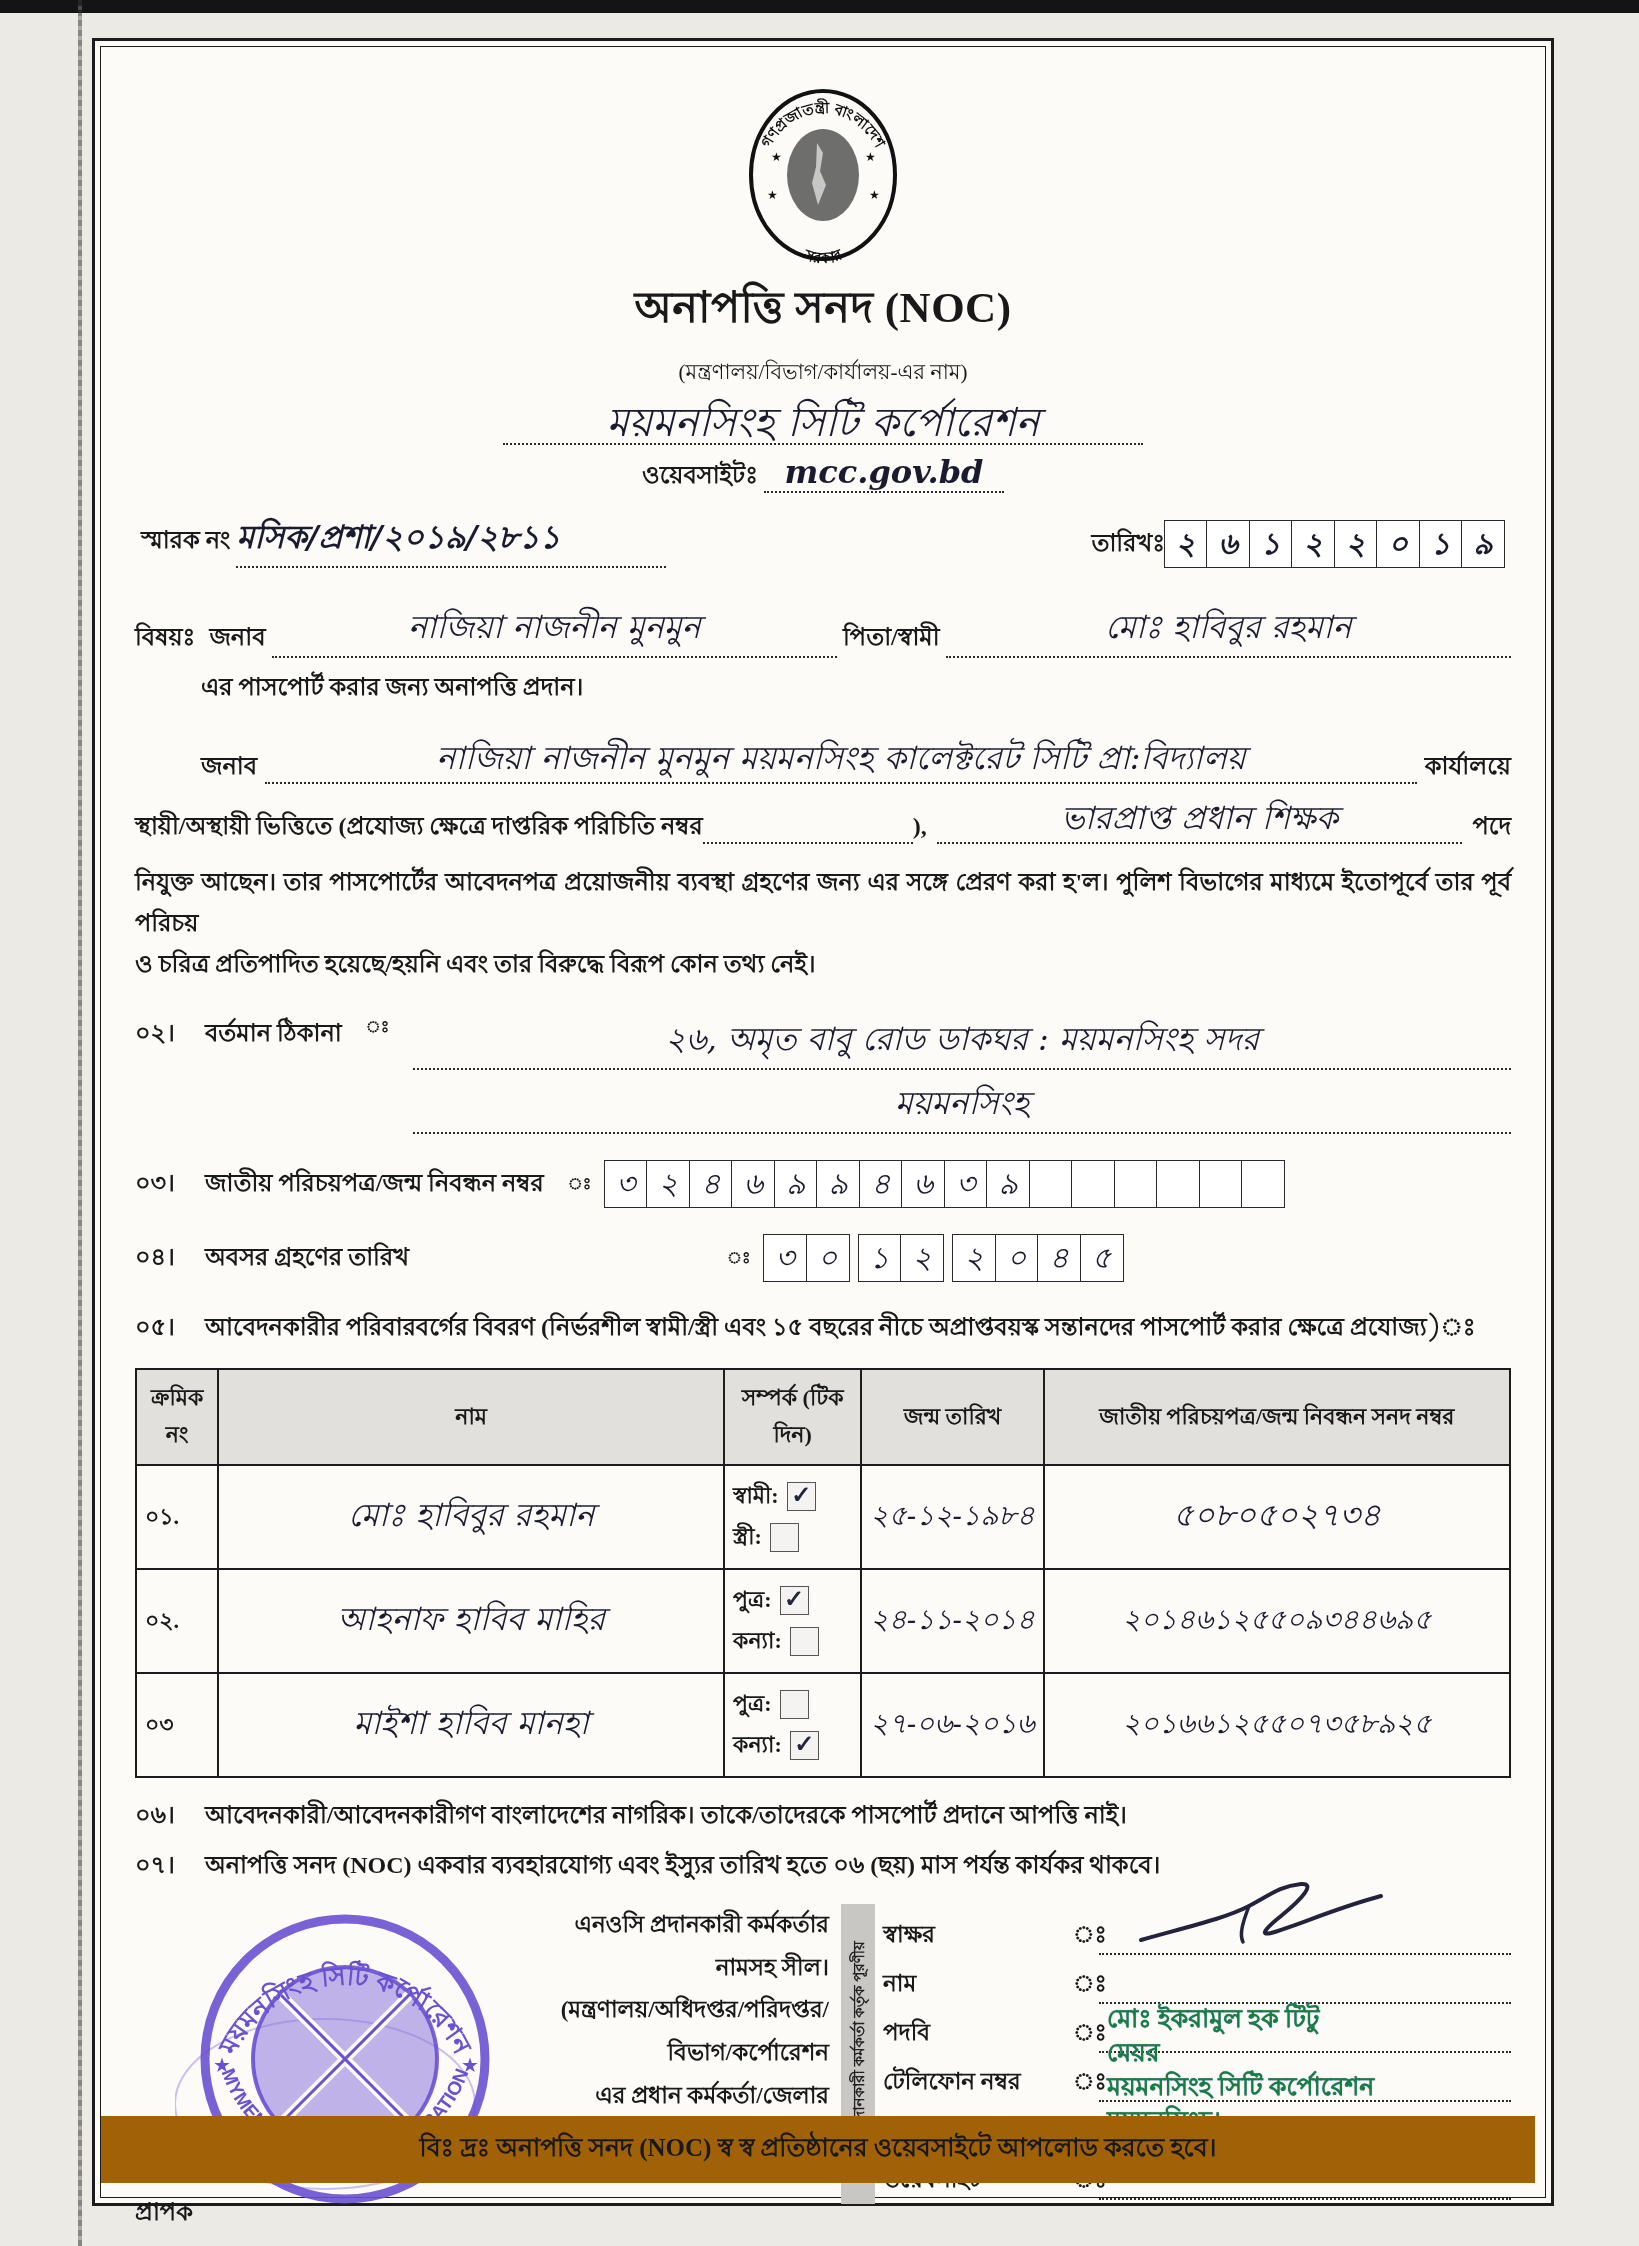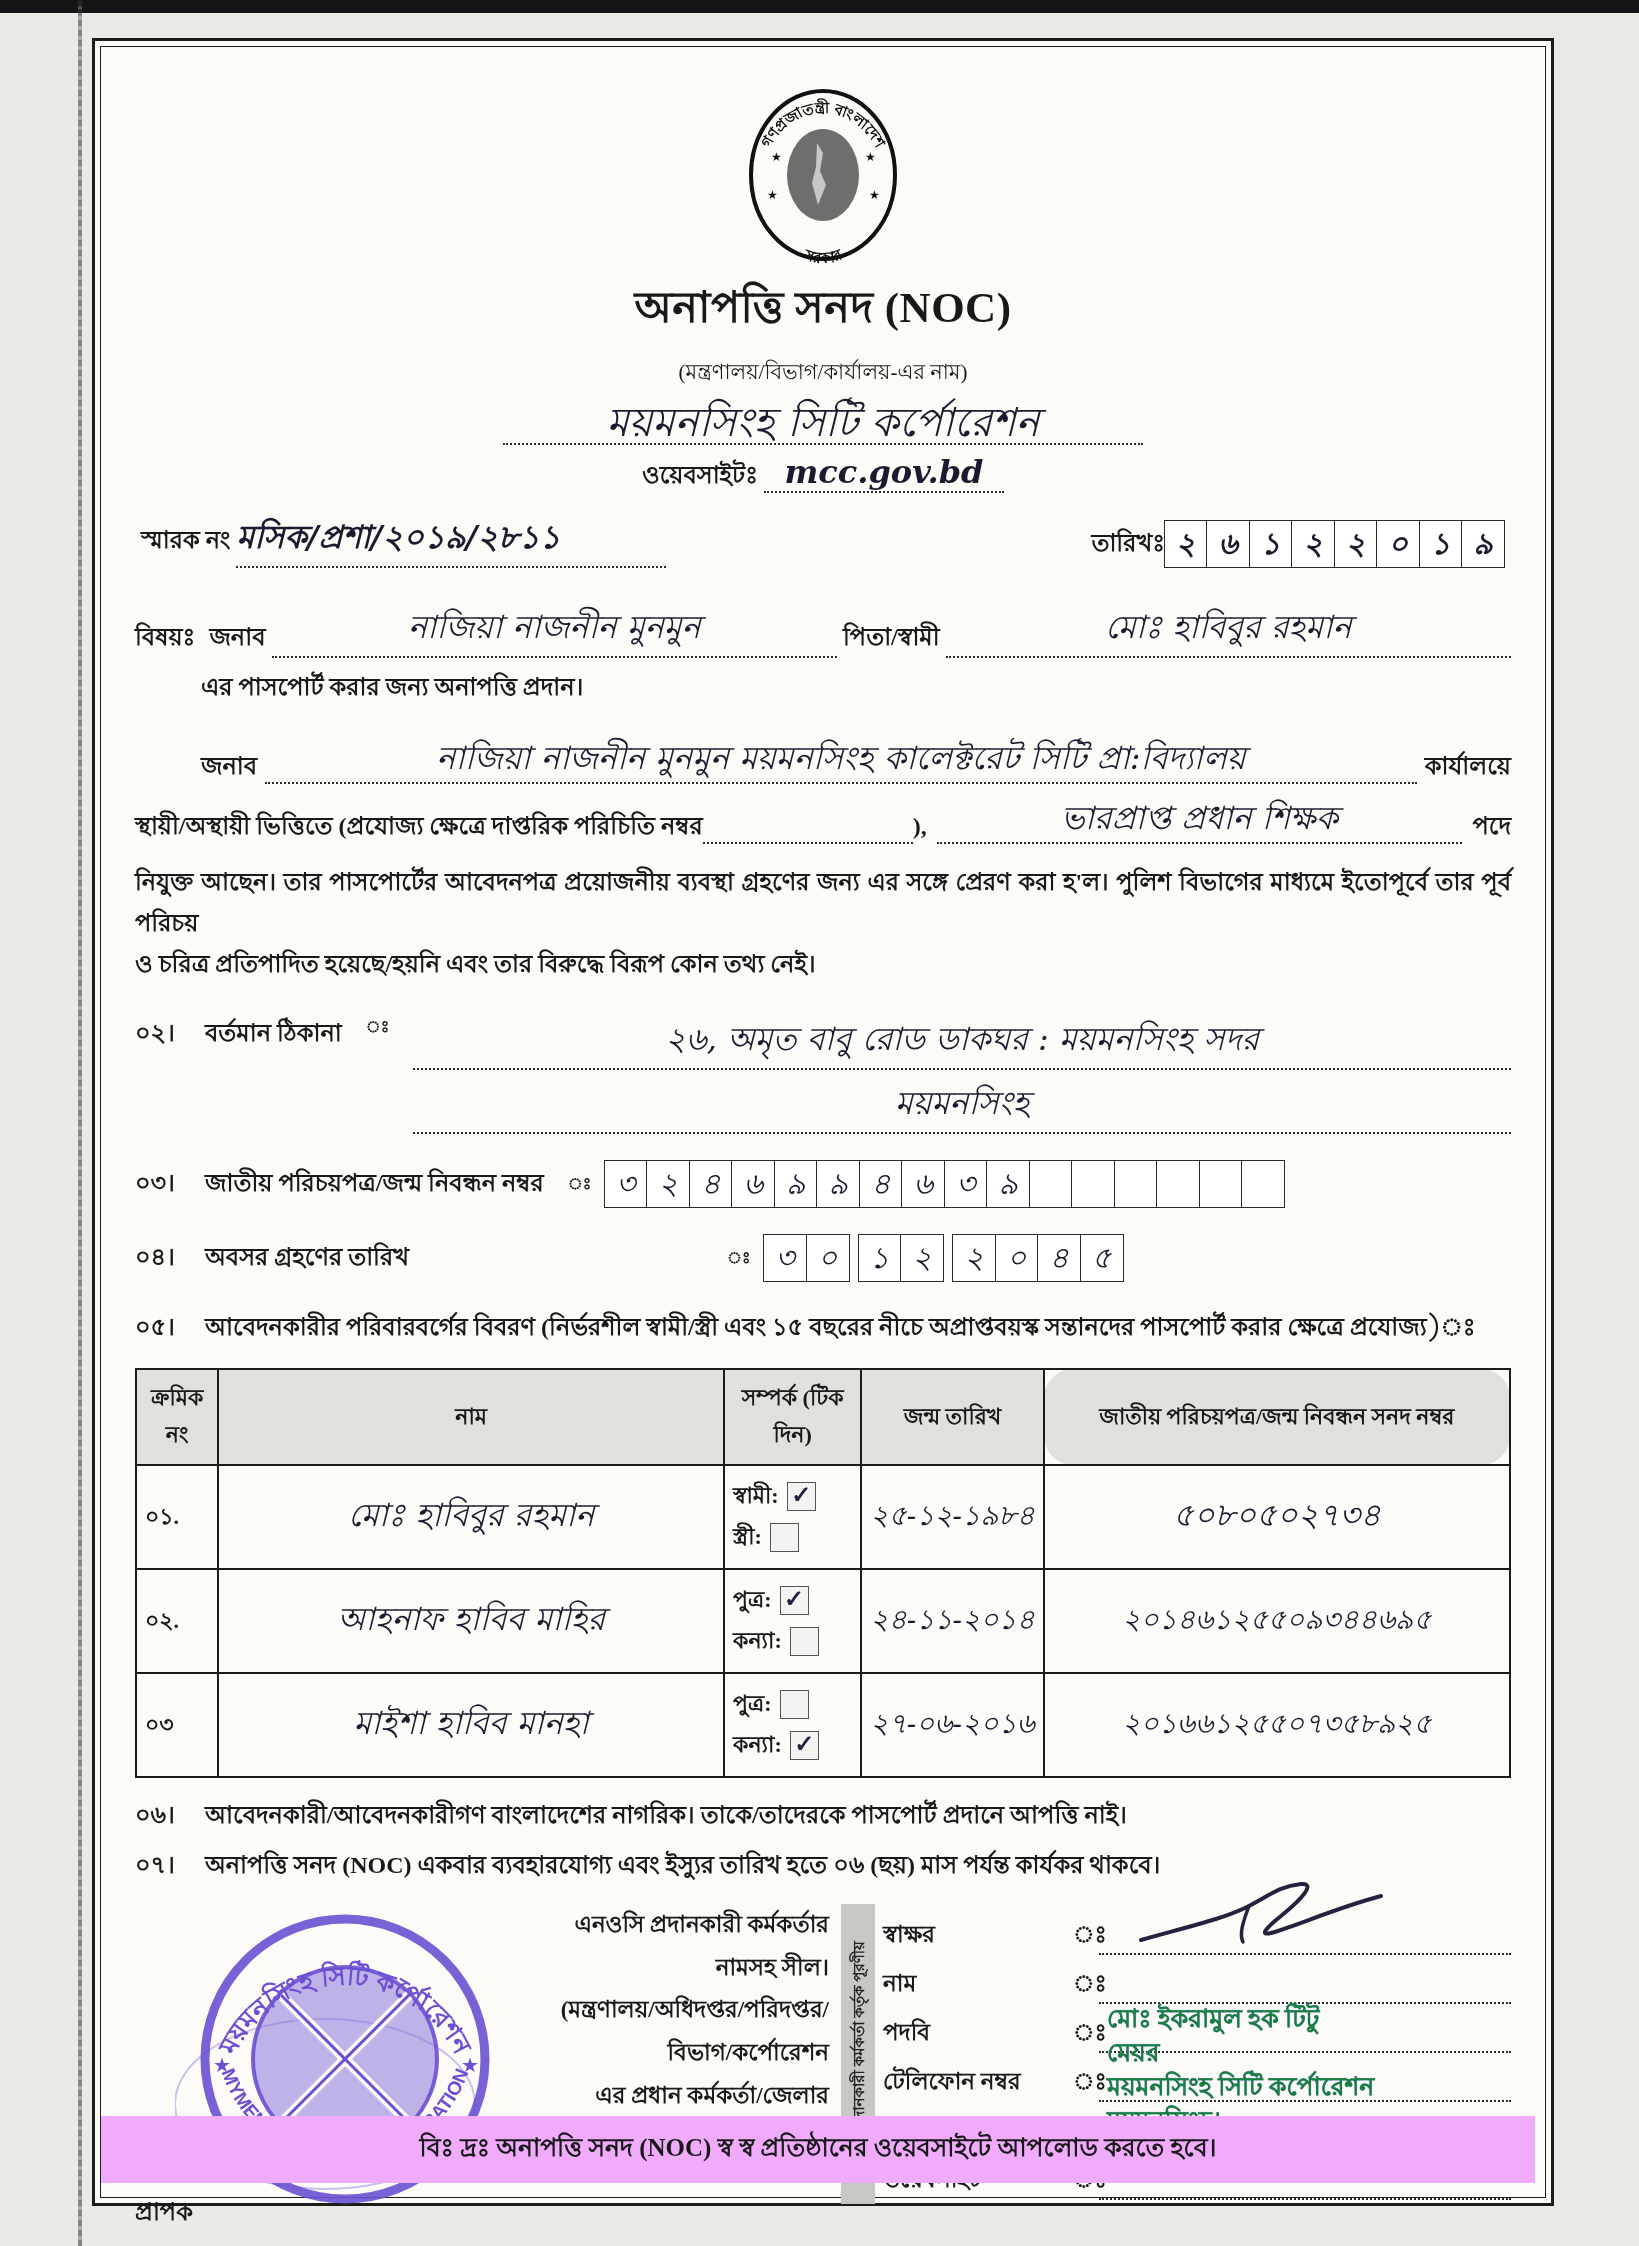--- a/index.html
+++ b/index.html
@@ -76,21 +76,21 @@
   .sign-row{display:flex;align-items:flex-end;height:49px;font-size:23px;font-weight:bold;}
   .sign-row .lbl{width:190px;flex:none;}
   .sign-row .colon{width:26px;flex:none;}
   .sign-row .line{flex:1;border-bottom:2.5px dotted #2a2a2a;height:34px;}
   .sig-svg{position:absolute;right:120px;top:-26px;}
   .office-stamp{
     position:absolute;left:224px;top:98px;color:#15803d;font-weight:bold;
     font-size:25px;line-height:1.35;text-shadow:0 0 1px #8b78dd;
   }
   .footer-band{
-    position:absolute;left:0;right:10px;bottom:14px;background:#f0abfc;
+    position:absolute;left:0;right:10px;bottom:14px;background:#a16207;
     text-align:center;font-size:25px;font-weight:bold;padding:12px 0;
   }
 </style>
 </head>
 <body>
 
 <div class="scan-top-bar"></div>
 <div class="scan-left-edge"></div>
 
 <div class="page">
@@ -229,21 +229,21 @@
       <span class="item-label" style="font-weight:bold;">আবেদনকারীর পরিবারবর্গের বিবরণ (নির্ভরশীল স্বামী/স্ত্রী এবং ১৫ বছরের নীচে অপ্রাপ্তবয়স্ক সন্তানদের পাসপোর্ট করার ক্ষেত্রে প্রযোজ্য)ঃ</span>
     </div>
 
     <table class="fam">
       <tbody>
           <tr>
         <th style="width:6%;">ক্রমিক নং</th>
         <th style="width:37%;">নাম</th>
         <th style="width:10%;">সম্পর্ক (টিক দিন)</th>
         <th style="width:13%;">জন্ম তারিখ</th>
-        <th style="width:34%;border-radius:29px;">জাতীয় পরিচয়পত্র/জন্ম নিবন্ধন সনদ নম্বর</th>
+        <th style="width:34%;">জাতীয় পরিচয়পত্র/জন্ম নিবন্ধন সনদ নম্বর</th>
       </tr>
       <tr>
         <td style="font-weight:bold;">০১.</td>
         <td class="center"><span class="hw hw-md">মোঃ হাবিবুর রহমান</span></td>
         <td>
           <div class="rel-line">
                 <span>স্বামী:</span>
                 <span class="cb">✓</span>
               </div>
           <div class="rel-line">

